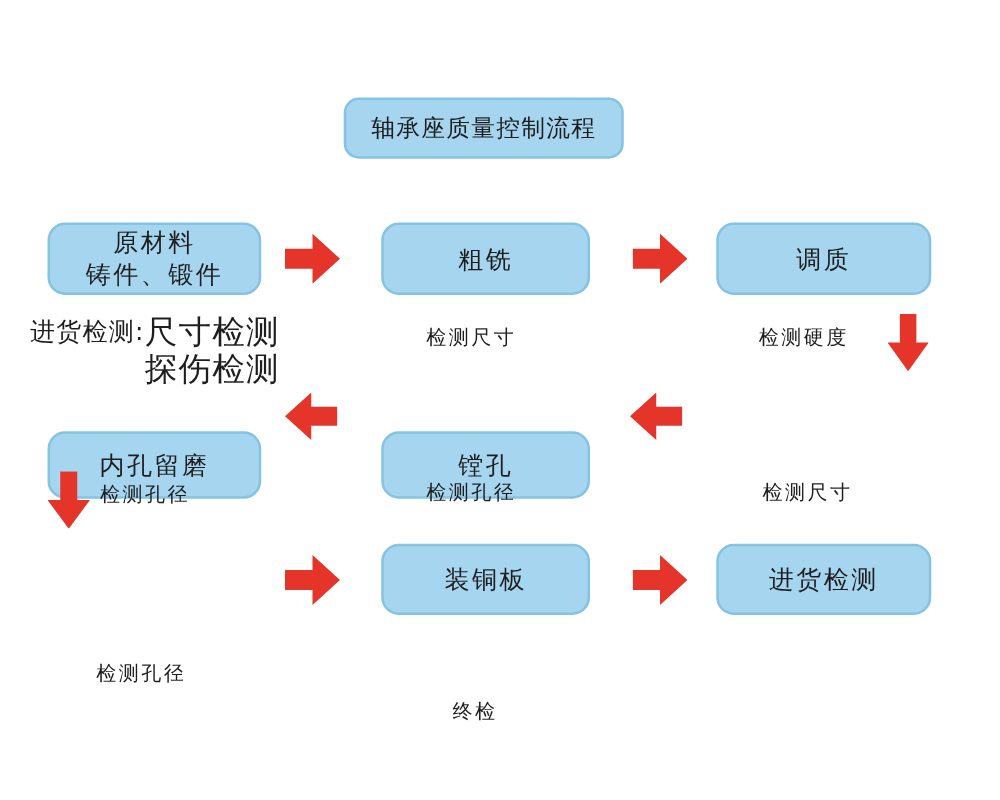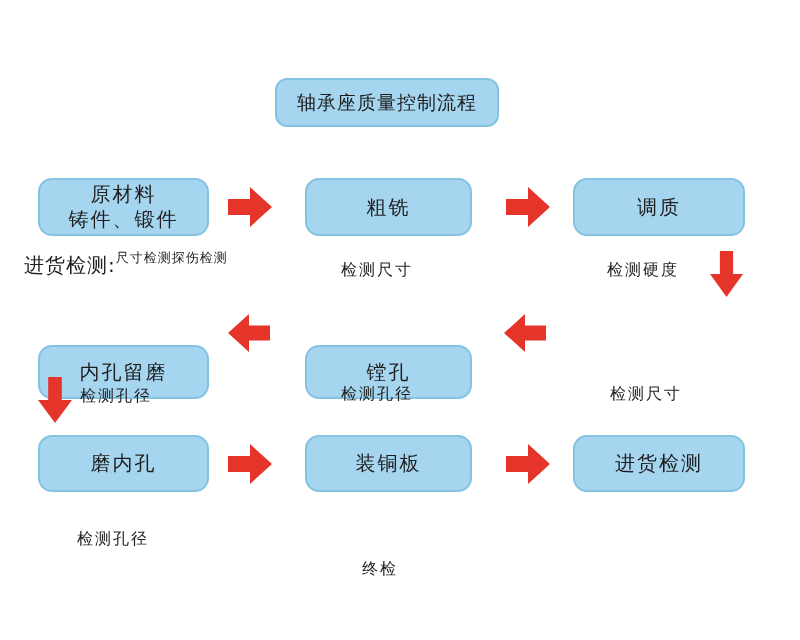--- a/index.html
+++ b/index.html
@@ -52,21 +52,21 @@
   .a-r3-1{left:228px;top:444px;width:44px;height:40px;}
   .a-r3-2{left:506px;top:444px;width:44px;height:40px;}
 
   .label{
     position:absolute;font-size:16px;letter-spacing:2px;white-space:nowrap;
   }
   .incoming{
     position:absolute;left:24px;top:252px;display:flex;align-items:flex-start;
     font-size:20px;letter-spacing:1px;
   }
-  .incoming .stack{display:flex;flex-direction:row;font-size:13px;line-height:1.15;letter-spacing:1px;font-family:Liberation Mono, monospace;}
+  .incoming .stack{display:flex;flex-direction:column;font-size:26px;line-height:1.15;letter-spacing:1px;}
   .lbl-check-size-1{left:341px;top:260px;}
   .lbl-check-hardness{left:607px;top:260px;}
   .lbl-check-bore-1{left:80px;top:386px;}
   .lbl-check-bore-2{left:341px;top:384px;}
   .lbl-check-size-2{left:610px;top:384px;}
   .lbl-check-bore-3{left:77px;top:529px;}
   .lbl-final{left:362px;top:559px;}
 </style>
 </head>
 <body>
@@ -108,23 +108,20 @@
   <div class="arrow arrow-left a-r2-2"></div>
   <div class="process-box c1 r2">
     <span>内孔留磨</span>
   </div>
 
   <div class="arrow arrow-down a-down-bore"></div>
   <div class="label lbl-check-bore-1">检测孔径</div>
   <div class="label lbl-check-bore-2">检测孔径</div>
   <div class="label lbl-check-size-2">检测尺寸</div>
 
-  <div class="process-box c1 r3">
-    <span>磨内孔</span>
-  </div>
   <div class="arrow arrow-right a-r3-1"></div>
   <div class="process-box c2 r3">
     <span>装铜板</span>
   </div>
   <div class="arrow arrow-right a-r3-2"></div>
   <div class="process-box c3 r3">
     <span>进货检测</span>
   </div>
 
   <div class="label lbl-check-bore-3">检测孔径</div>

